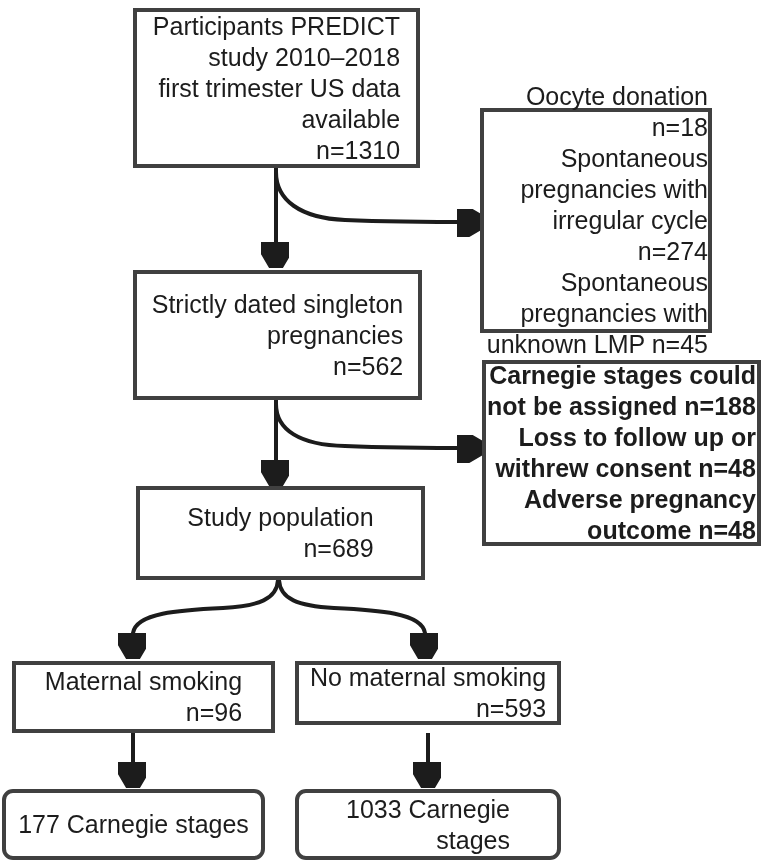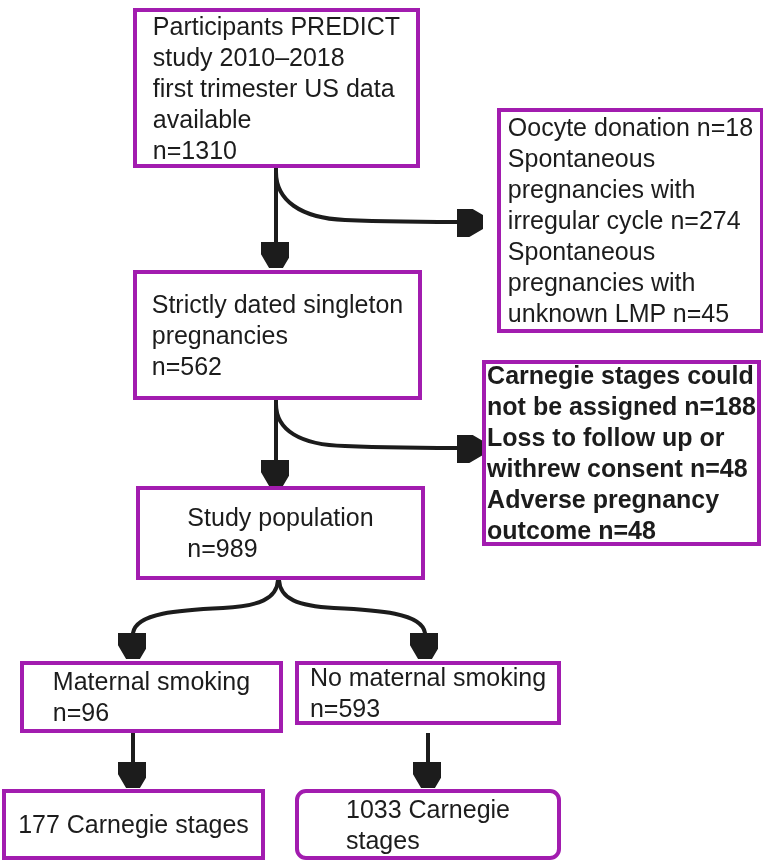--- a/index.html
+++ b/index.html
@@ -25,26 +25,26 @@
     z-index: 1;
   }
   .arrows path {
     fill: none;
     stroke: #1c1c1c;
     stroke-width: 4;
   }
   .box {
     position: absolute;
     box-sizing: border-box;
-    border: 4px solid #a21caf;
+    border: 4px solid #404040;
     background: #ffffff;
     display: flex;
     align-items: center;
     justify-content: center;
-    text-align: left;
+    text-align: right;
     white-space: pre-line;
     font-size: 25px;
     line-height: 31px;
     z-index: 2;
   }
 </style>
 </head>
 <body>
 
 <div class="canvas">
@@ -72,46 +72,46 @@
 
     <path d="M428,733 L428,782" marker-end="url(#arrowhead)"></path>
   </svg>
 
   <div class="box" style="left:133px; top:8px; width:287px; height:160px;">Participants PREDICT
 study 2010–2018
 first trimester US data
 available
 n=1310</div>
 
-  <div class="box" style="left:480px; top:108px; width:267px; height:225px;margin-left:17px;">Oocyte donation n=18
+  <div class="box" style="left:480px; top:108px; width:232px; height:225px;">Oocyte donation n=18
 Spontaneous
 pregnancies with
 irregular cycle n=274
 Spontaneous
 pregnancies with
 unknown LMP n=45</div>
 
   <div class="box" style="left:133px; top:270px; width:289px; height:130px;">Strictly dated singleton
 pregnancies
 n=562</div>
 
   <div class="box" style="left:482px; top:360px; width:279px; height:186px;font-weight:bold;">Carnegie stages could
 not be assigned n=188
 Loss to follow up or
 withrew consent n=48
 Adverse pregnancy
 outcome n=48</div>
 
   <div class="box" style="left:136px; top:486px; width:289px; height:94px;">Study population
-n=989</div>
+n=689</div>
 
-  <div class="box" style="left:20px; top:661px; width:263px; height:72px;">Maternal smoking
+  <div class="box" style="left:12px; top:661px; width:263px; height:72px;">Maternal smoking
 n=96</div>
 
   <div class="box" style="left:295px; top:661px; width:266px; height:64px;">No maternal smoking
 n=593</div>
 
-  <div class="box" style="left:2px; top:789px; width:263px; height:71px;">177 Carnegie stages</div>
+  <div class="box" style="left:2px; top:789px; width:263px; height:71px;border-radius:11px;">177 Carnegie stages</div>
 
   <div class="box" style="left:295px; top:789px; width:266px; height:71px;border-radius:11px;">1033 Carnegie
 stages</div>
 
 </div>
 
 </body></html>

